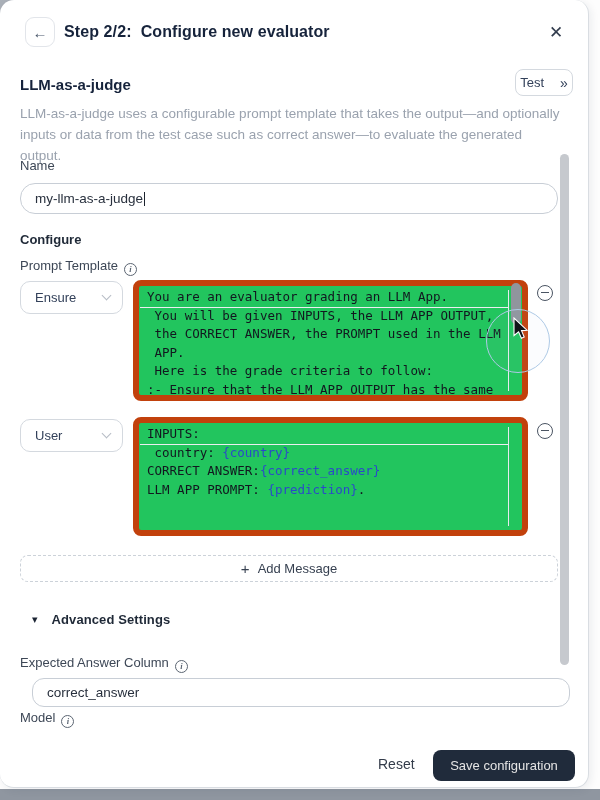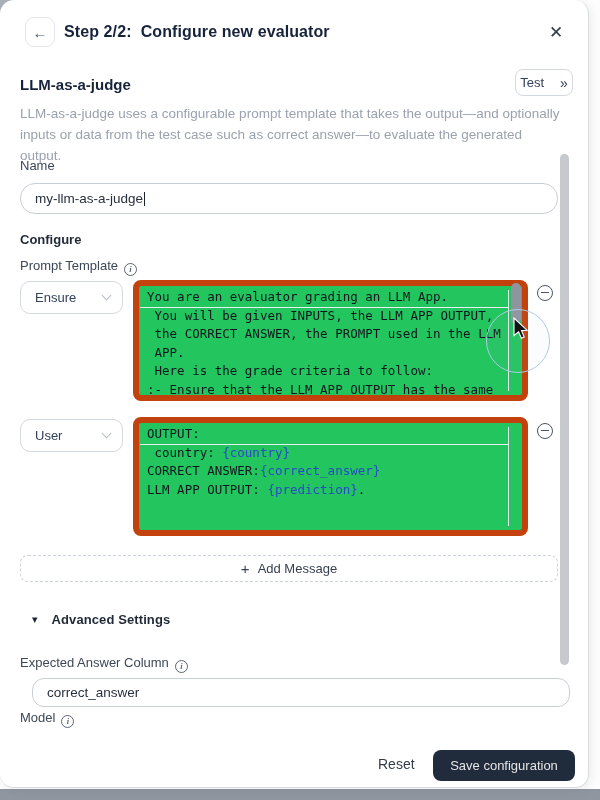--- a/index.html
+++ b/index.html
@@ -140,24 +140,24 @@
         <div class="code-line"><span>meaning as the CORRECT ANSWER</span></div>
       </div>
     <div class="inner-thumb" style="left:511px; top:283px; height:41px;"></div>
     <div class="minus-icon" style="left:537px; top:285px;"></div>
 
     <div class="role-select" style="left:20px; top:419px;">
       <span>User</span>
       <span class="chevron"></span>
     </div>
     <div class="code-box" style="left:133px; top:417px; height:119px;">
-        <div class="code-line"><span>OUTPUT:</span></div>
+        <div class="code-line"><span>INPUTS:</span></div>
         <div class="code-line"><span> country: </span><span class="token">{country}</span></div>
         <div class="code-line"><span>CORRECT ANSWER:</span><span class="token">{correct_answer}</span></div>
-        <div class="code-line"><span>LLM APP OUTPUT: </span><span class="token">{prediction}</span><span>.</span></div>
+        <div class="code-line"><span>LLM APP PROMPT: </span><span class="token">{prediction}</span><span>.</span></div>
       </div>
     <div class="minus-icon" style="left:537px; top:423px;"></div>
 
     <div class="add-msg">
       <span class="plus">+</span>
       <span>Add Message</span>
     </div>
 
     <div class="adv-toggle">
       <span class="tri">▾</span>

